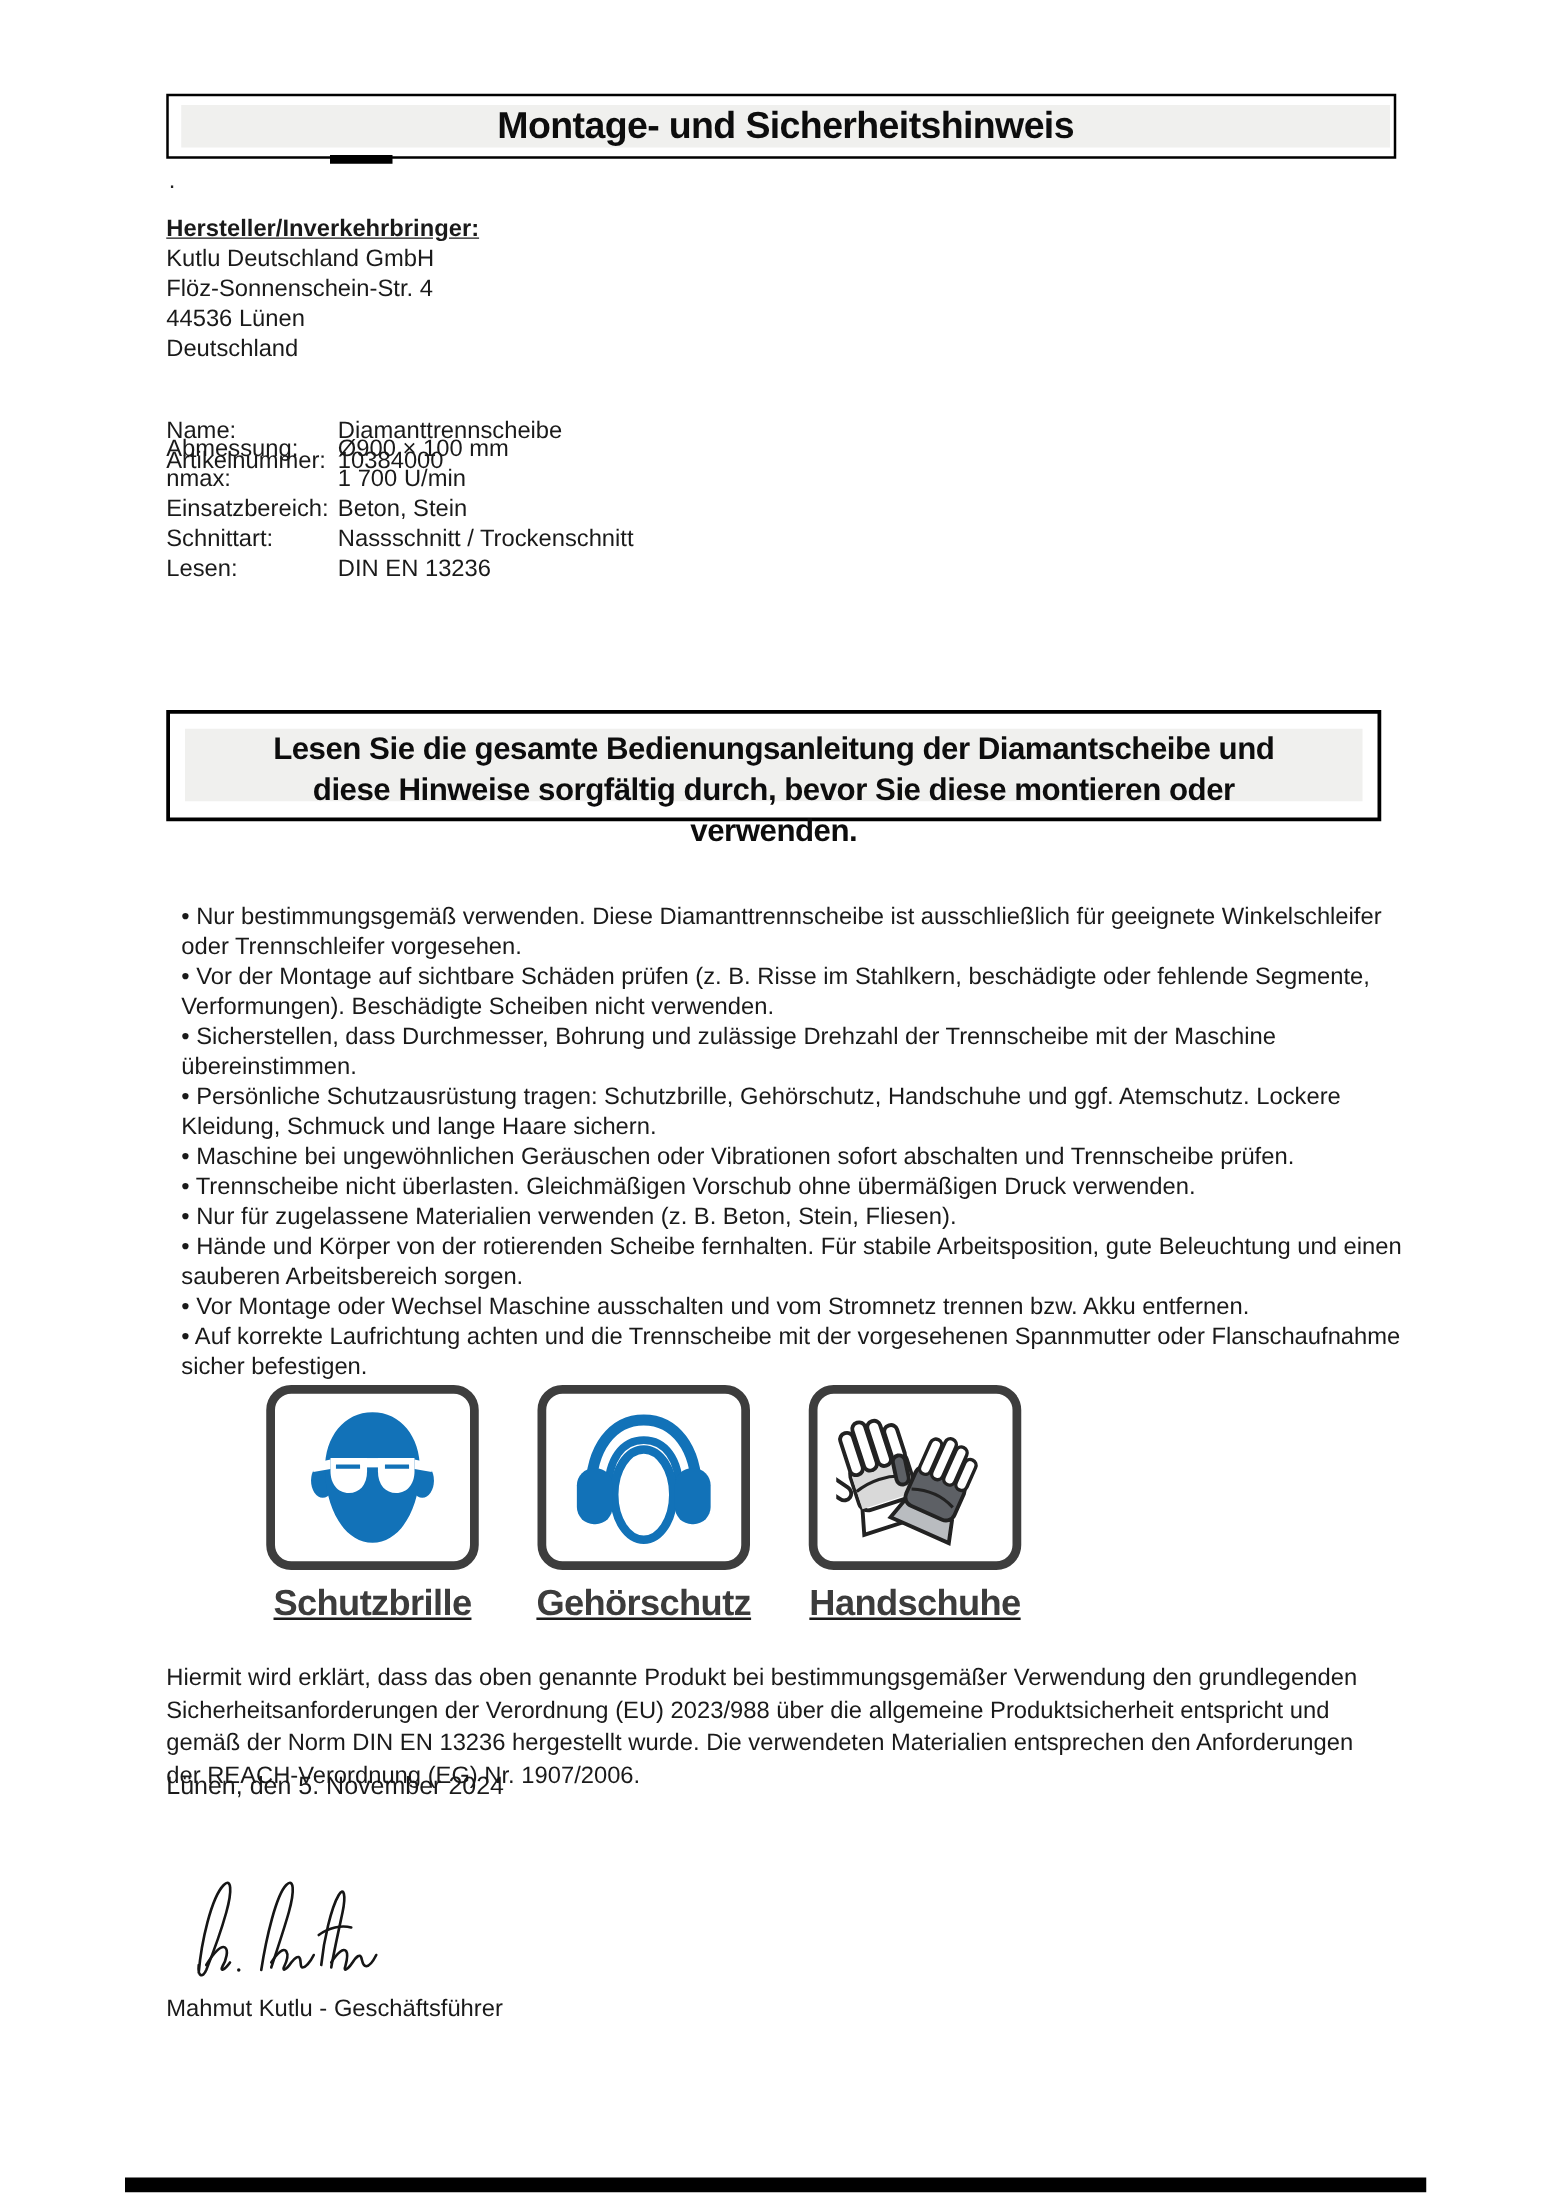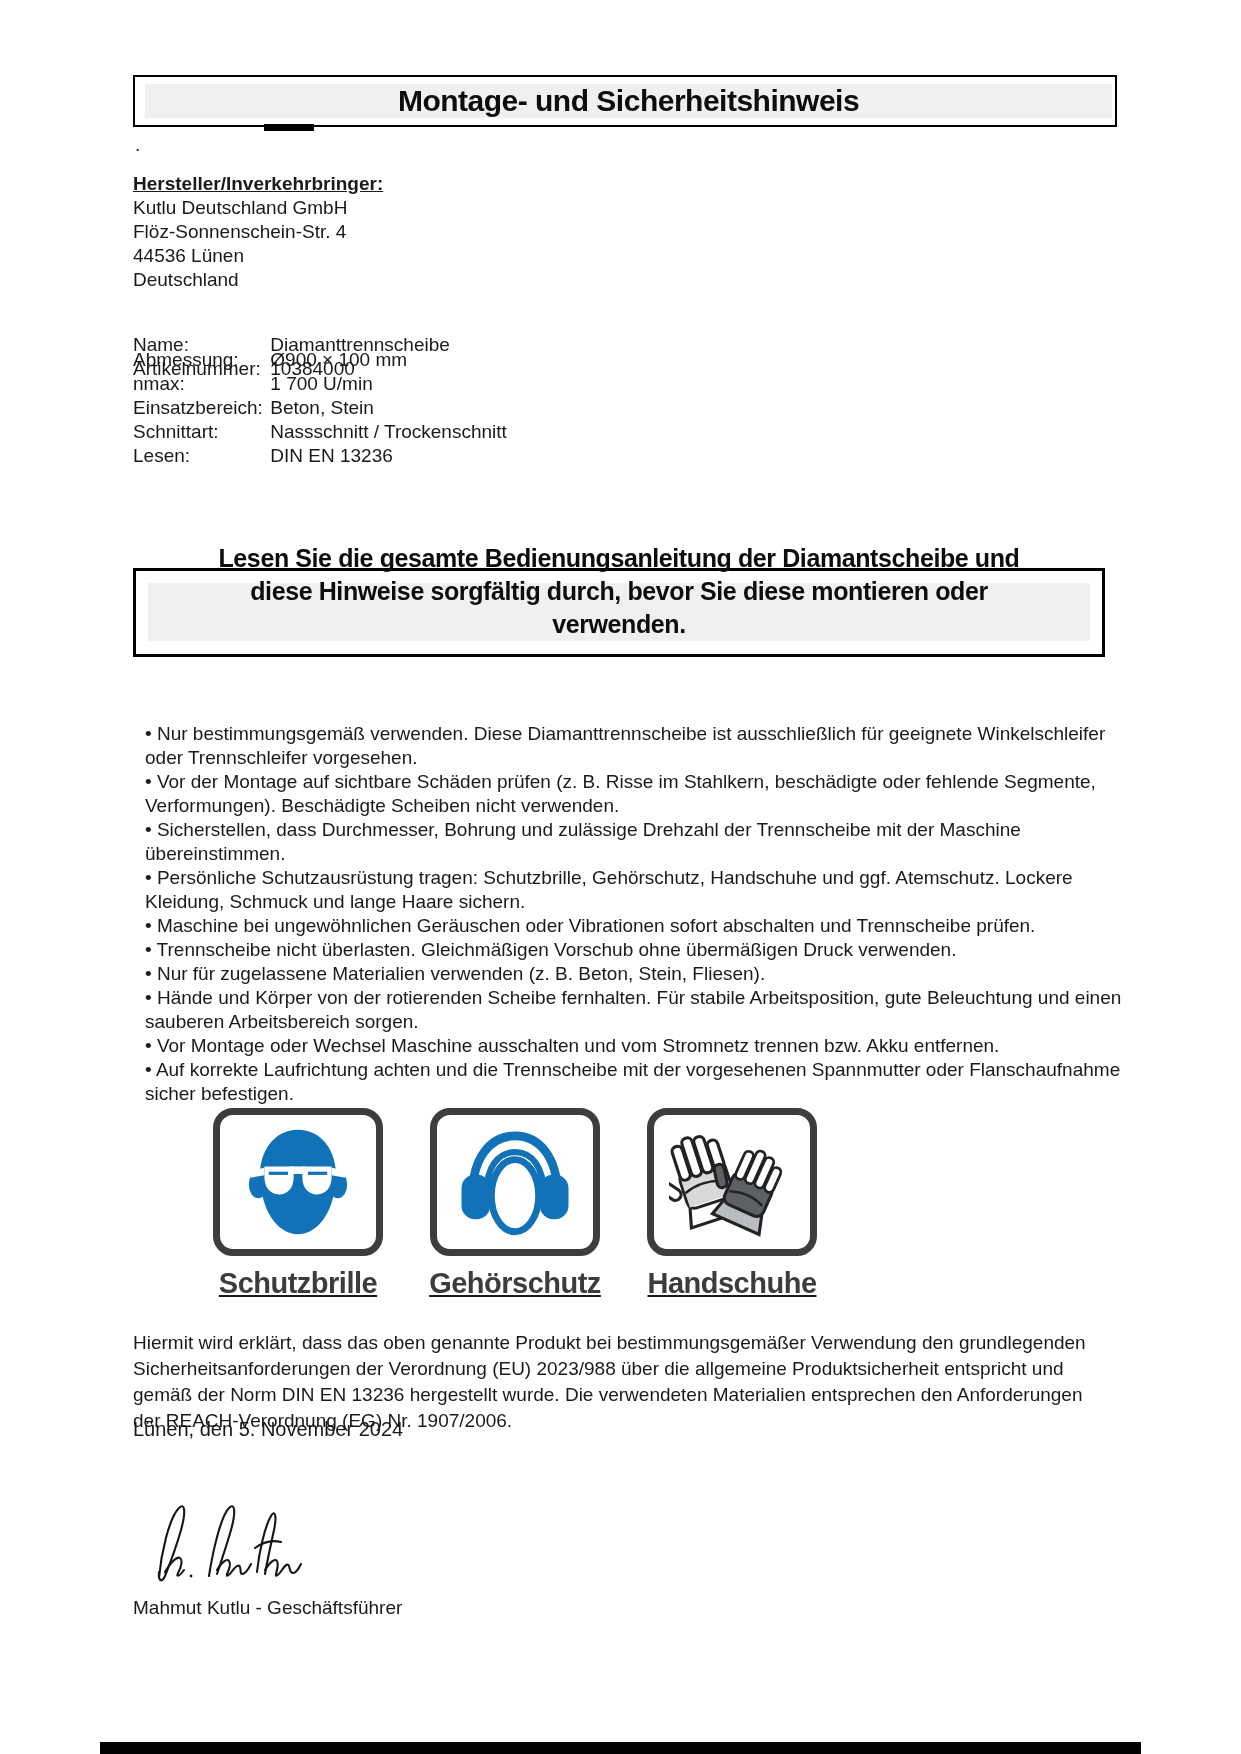--- a/index.html
+++ b/index.html
@@ -37,21 +37,21 @@
   .kv-row .k{display:inline-block;width:132px;}
   .kv-row .v{display:inline-block;}
 
   
   .warning-box{
     position:absolute;top:568px;left:0;width:972px;height:89px;
     border:3px solid #000;box-sizing:border-box;background:#fff;
   }
   .warning-box .inner{
     position:absolute;left:12px;right:12px;top:12px;bottom:13px;
-    background:#f0f0ee;display:flex;align-items:flex-end;justify-content:center;
+    background:#f0f0ee;display:flex;align-items:flex-start;justify-content:center;
   }
   .warning-box .inner p{
     margin:0;padding:0 55px;font-size:25px;font-weight:700;line-height:33px;
     text-align:center;letter-spacing:-0.4px;color:#0d0d0d;
   }
 
   
   .bullets{position:absolute;top:722px;left:12px;width:977px;font-size:19px;line-height:24px;}
   .bullets div{margin:0;}
 

